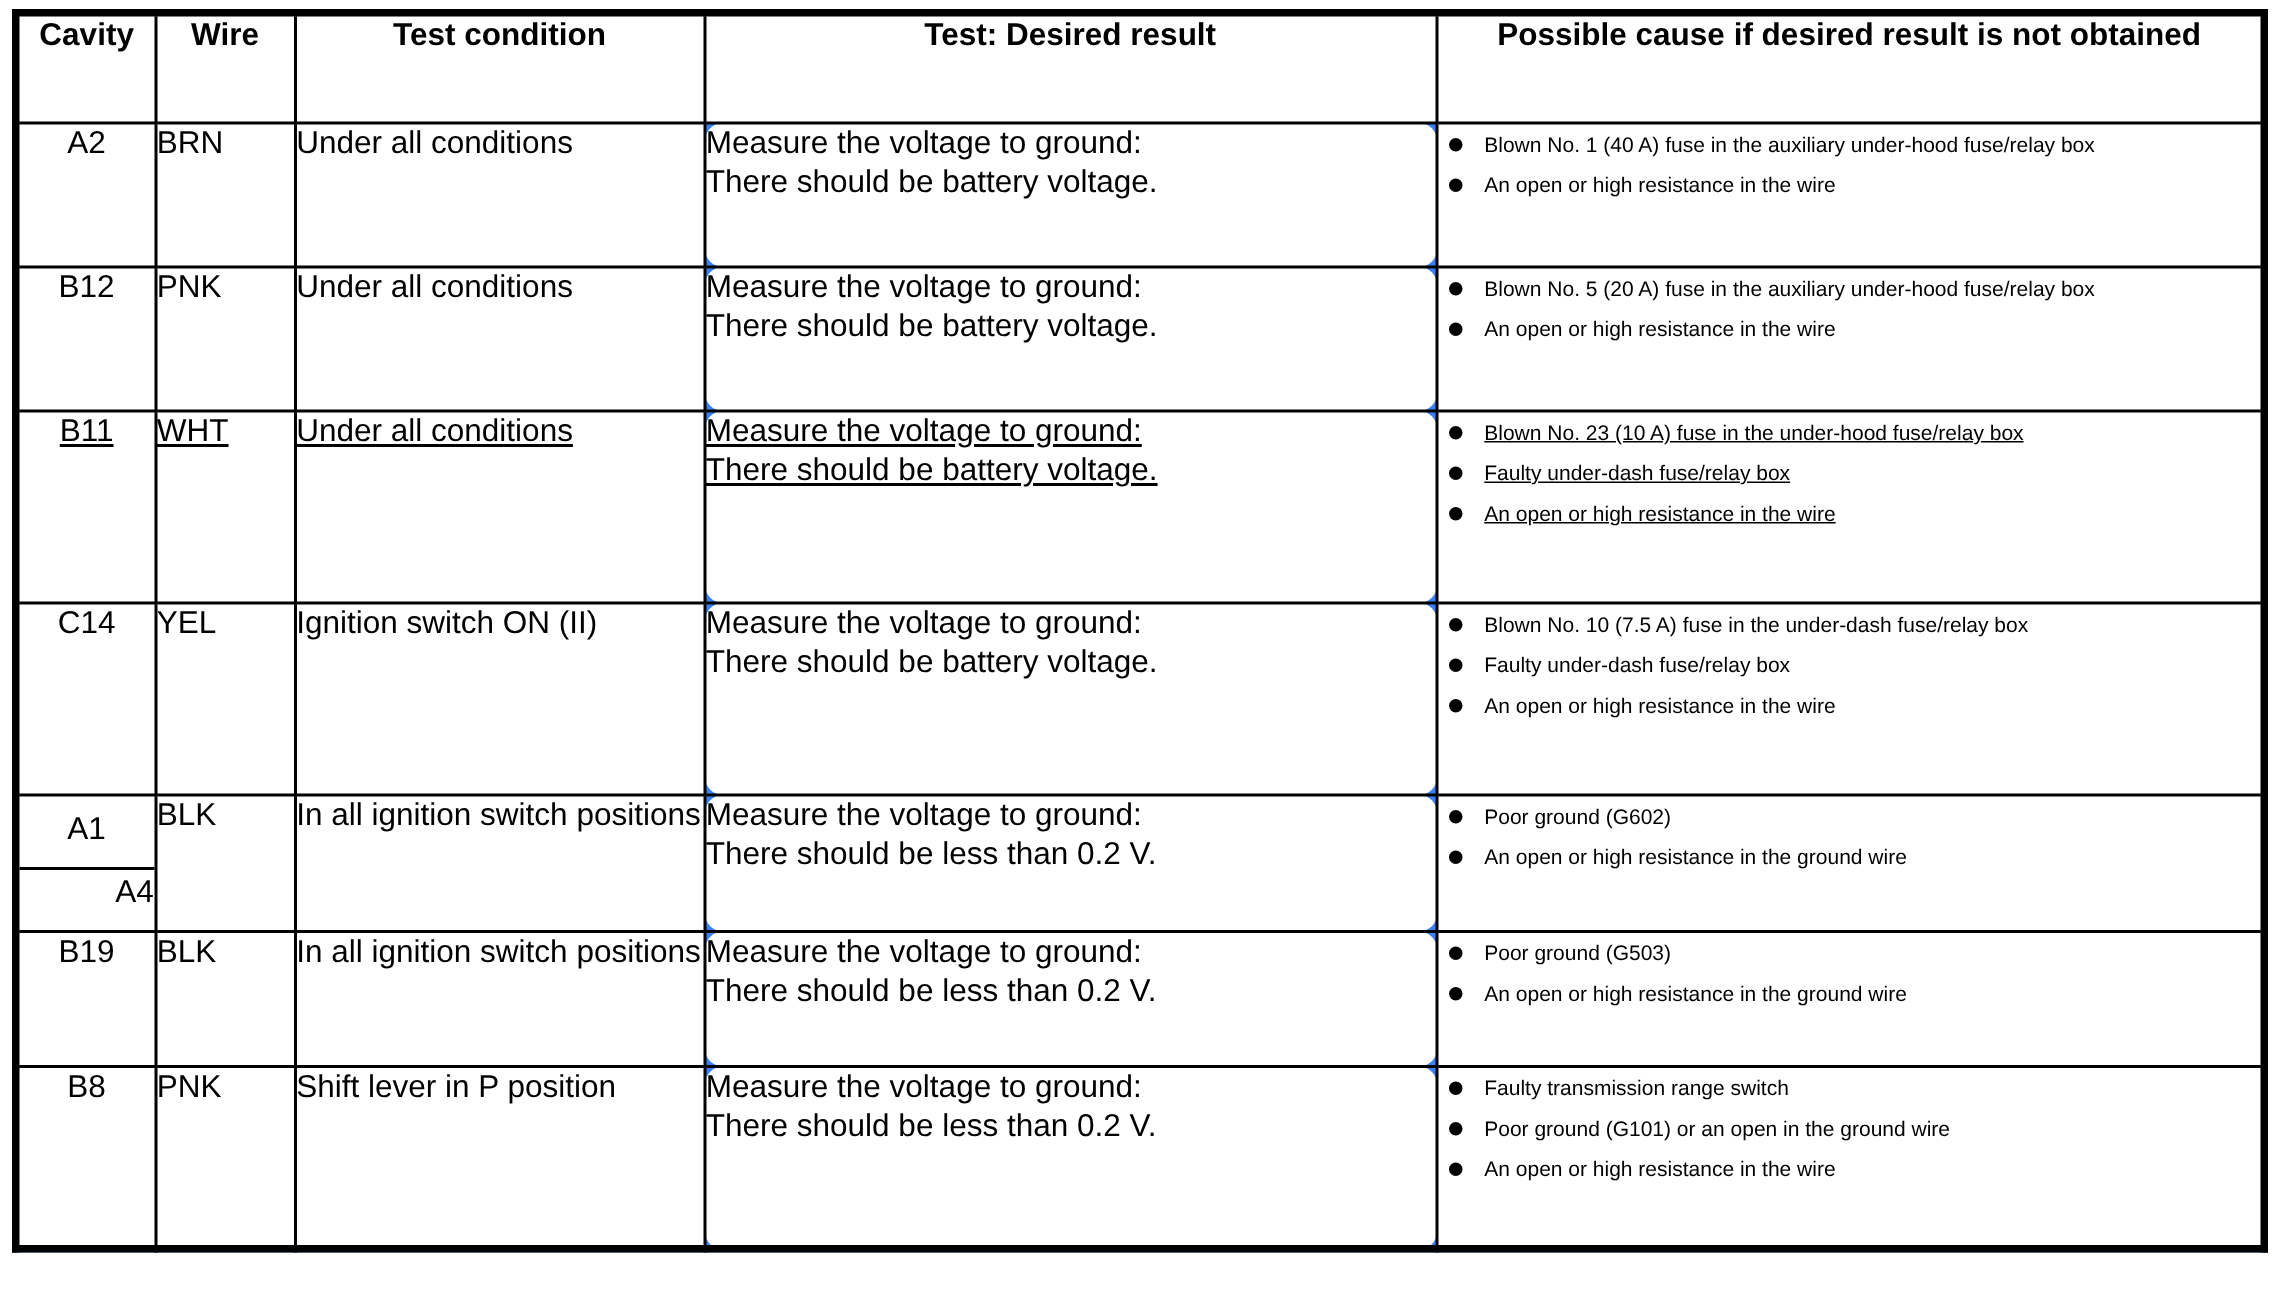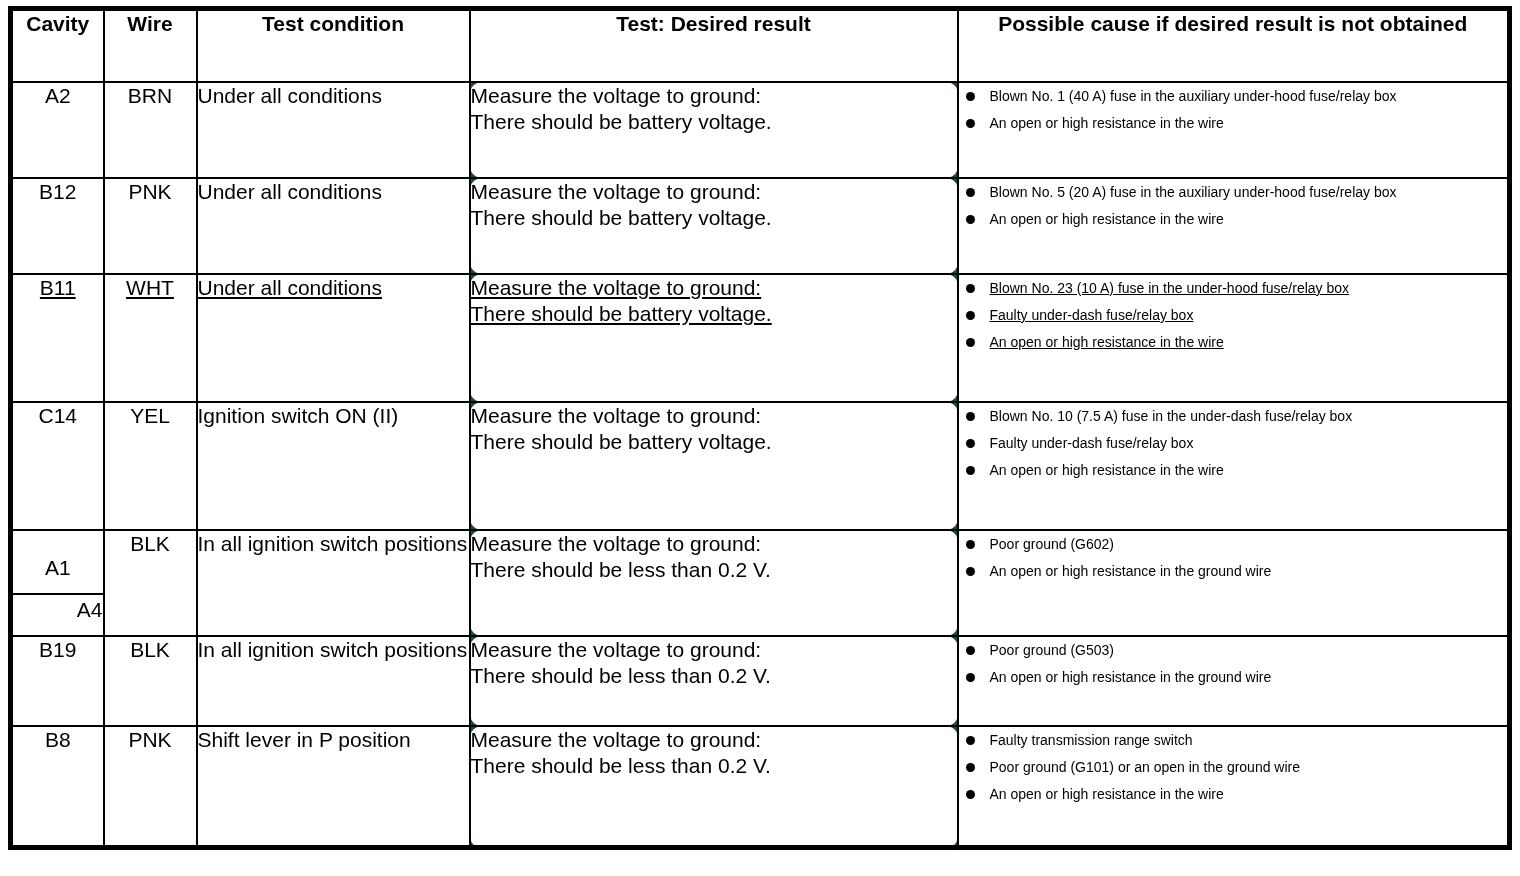--- a/index.html
+++ b/index.html
@@ -22,21 +22,21 @@
     background: #ffffff;
   }
 
   table.spec-table {
     position: absolute;
     left: 8px;
     top: 6px;
     width: 1504px;
     border-collapse: collapse;
     table-layout: fixed;
-    background: #14532d;
+    background: #3b82f6;
     border: 5px solid #000000;
   }
 
   table.spec-table td,
   table.spec-table th {
     border: 2px solid #000000;
     vertical-align: top;
     padding: 0;
     background: #ffffff;
   }
@@ -76,31 +76,30 @@
     padding-bottom: 4px;
   }
   td.cell-cavity.split {
     padding: 0;
   }
   .cav-split-top {
     border-bottom: 2px solid #000000;
     text-align: center;
     padding-top: 9px;
     padding-bottom: 12px;
-    margin-top: 15px;
   }
   .cav-split-bottom {
     text-align: right;
     padding-top: 2px;
     padding-bottom: 12px;
     border-radius: 21px;
   }
 
   td.cell-wire {
-    text-align: center;
+    text-align: left;
     padding-top: 9px;
     padding-bottom: 4px;
   }
 
   td.cell-cond {
     text-align: left;
     padding: 9px 6px 4px 7px;
   }
 
   td.cell-test {

